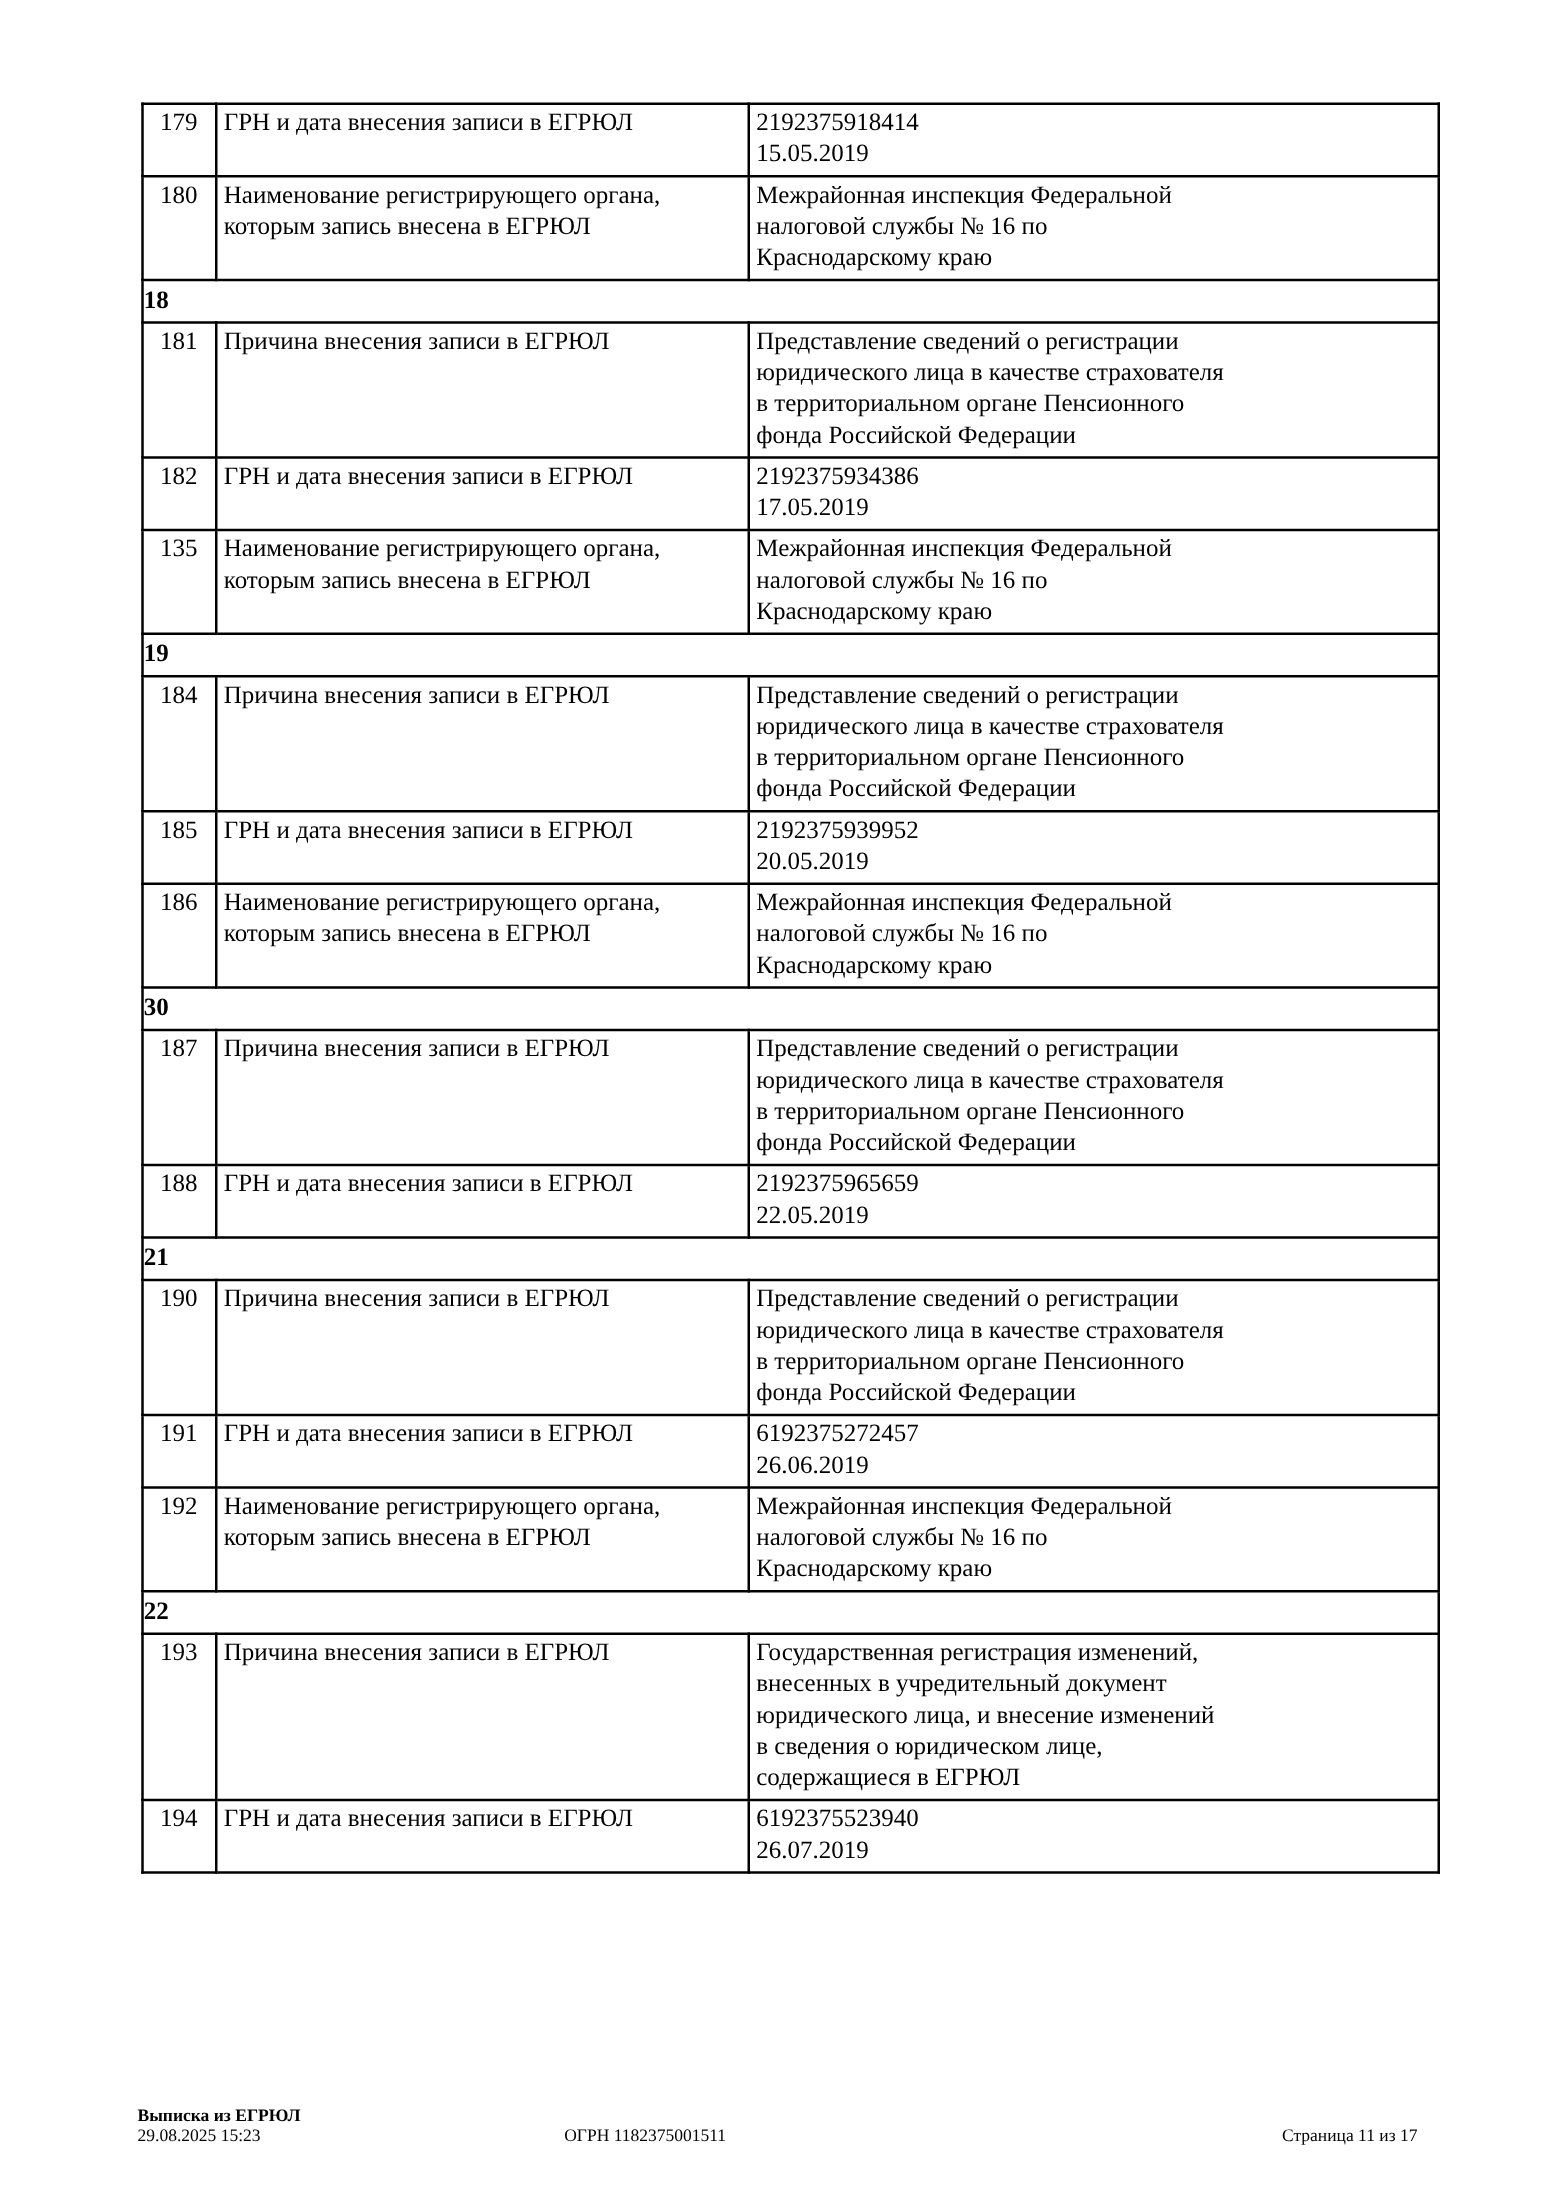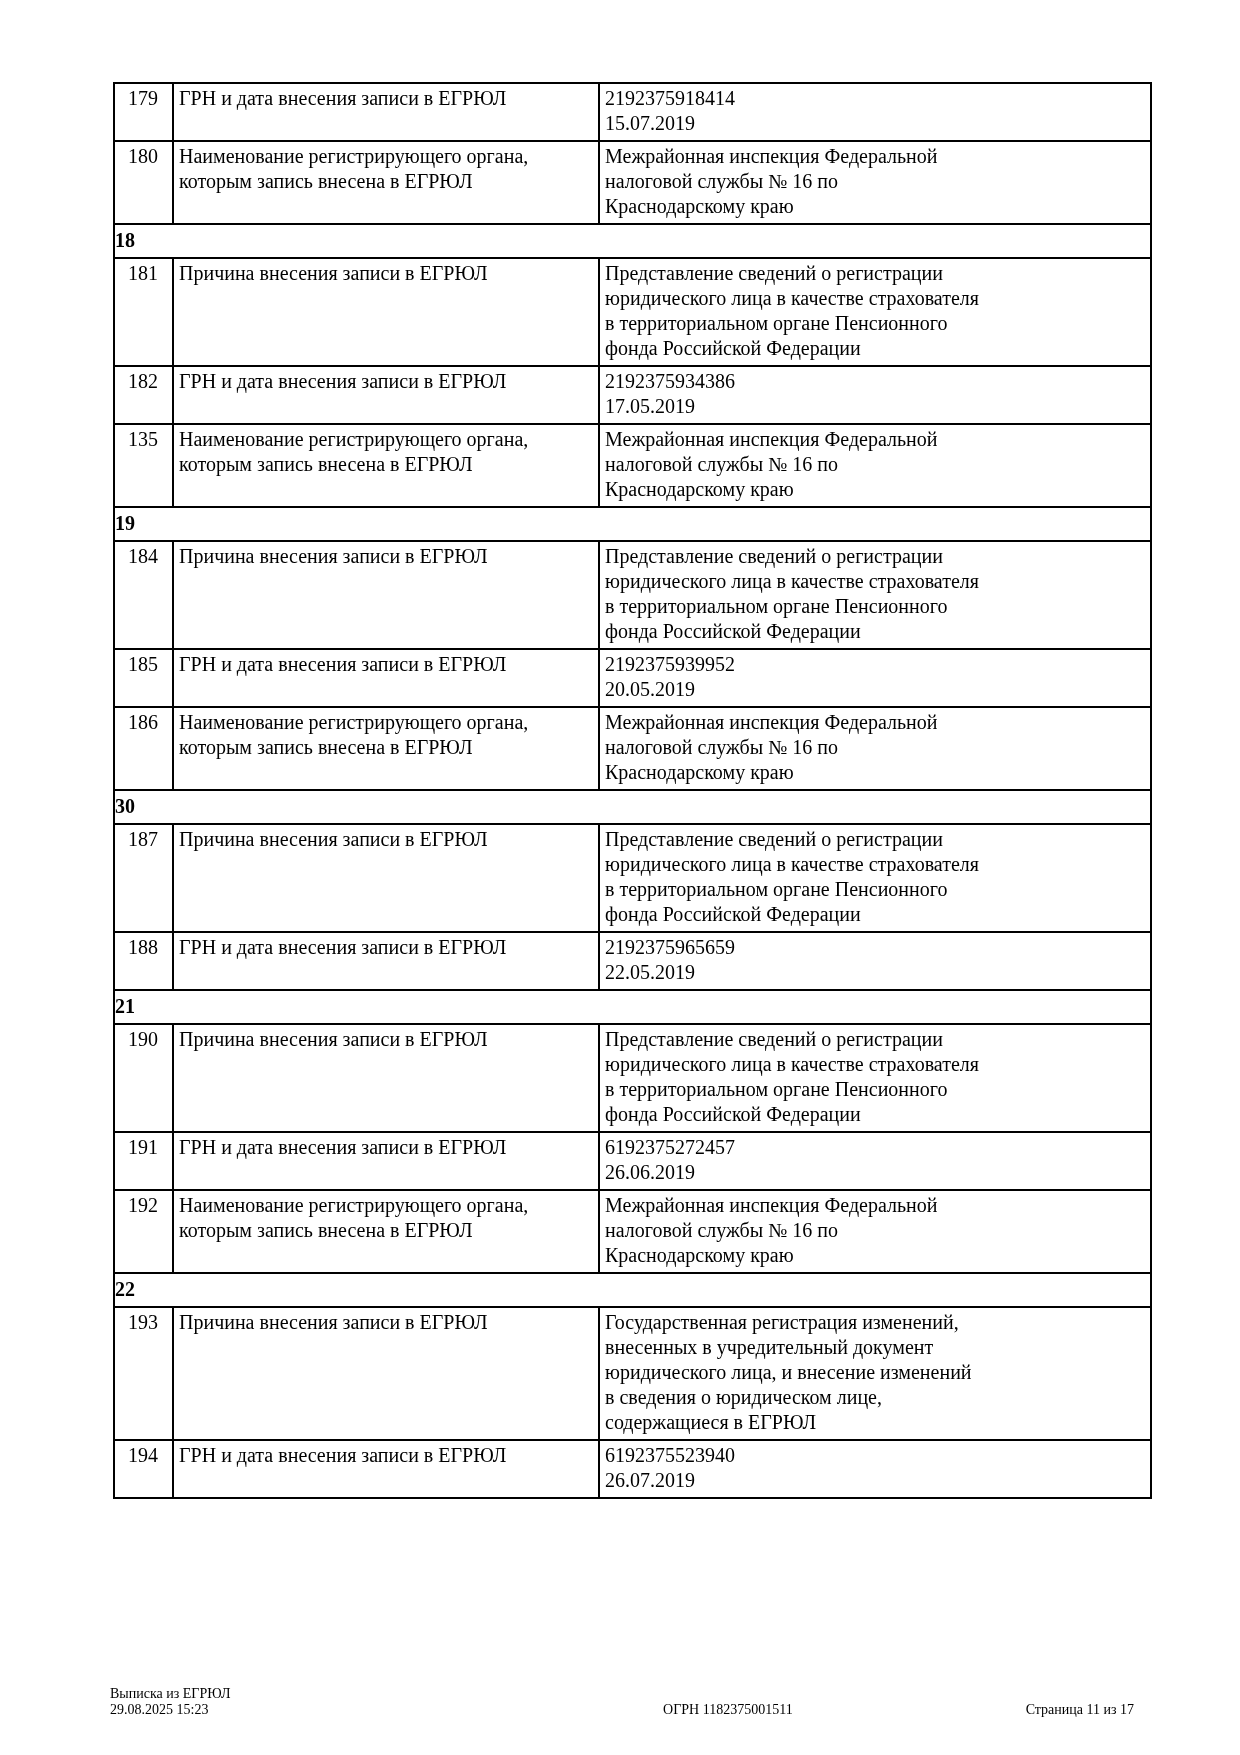--- a/index.html
+++ b/index.html
@@ -48,42 +48,42 @@
     position: absolute;
     left: 110px;
     top: 1658px;
     width: 1024px;
     display: flex;
     align-items: flex-end;
     font-size: 14px;
     line-height: 16px;
   }
   .f-left  { flex: 1; text-align: left; }
-  .f-center{ flex: 1; text-align: right; margin-top: 44px; }
+  .f-center{ flex: 1; text-align: left; margin-top: 44px; }
   .f-right { flex: 1; text-align: right; }
-  .f-title { font-weight: normal; display: block; }
+  .f-title { font-weight: bold; display: block; }
   .f-dt    { display: block; }
 </style>
 </head>
 <body>
 
 <div class="page">
 
   <table class="egrul">
     <colgroup>
       <col style="width:59px">
       <col style="width:426px">
       <col style="width:552px">
     </colgroup>
     <tbody>
       <tr>
         <td class="c1">179</td>
         <td class="c2">ГРН и дата внесения записи в ЕГРЮЛ</td>
         <td class="c3">2192375918414
-15.07.2019</td>
+15.05.2019</td>
       </tr>
       <tr>
         <td class="c1">180</td>
         <td class="c2">Наименование регистрирующего органа,
 которым запись внесена в ЕГРЮЛ</td>
         <td class="c3">Межрайонная инспекция Федеральной
 налоговой службы № 16 по
 Краснодарскому краю</td>
       </tr>
       <tr class="sec">

